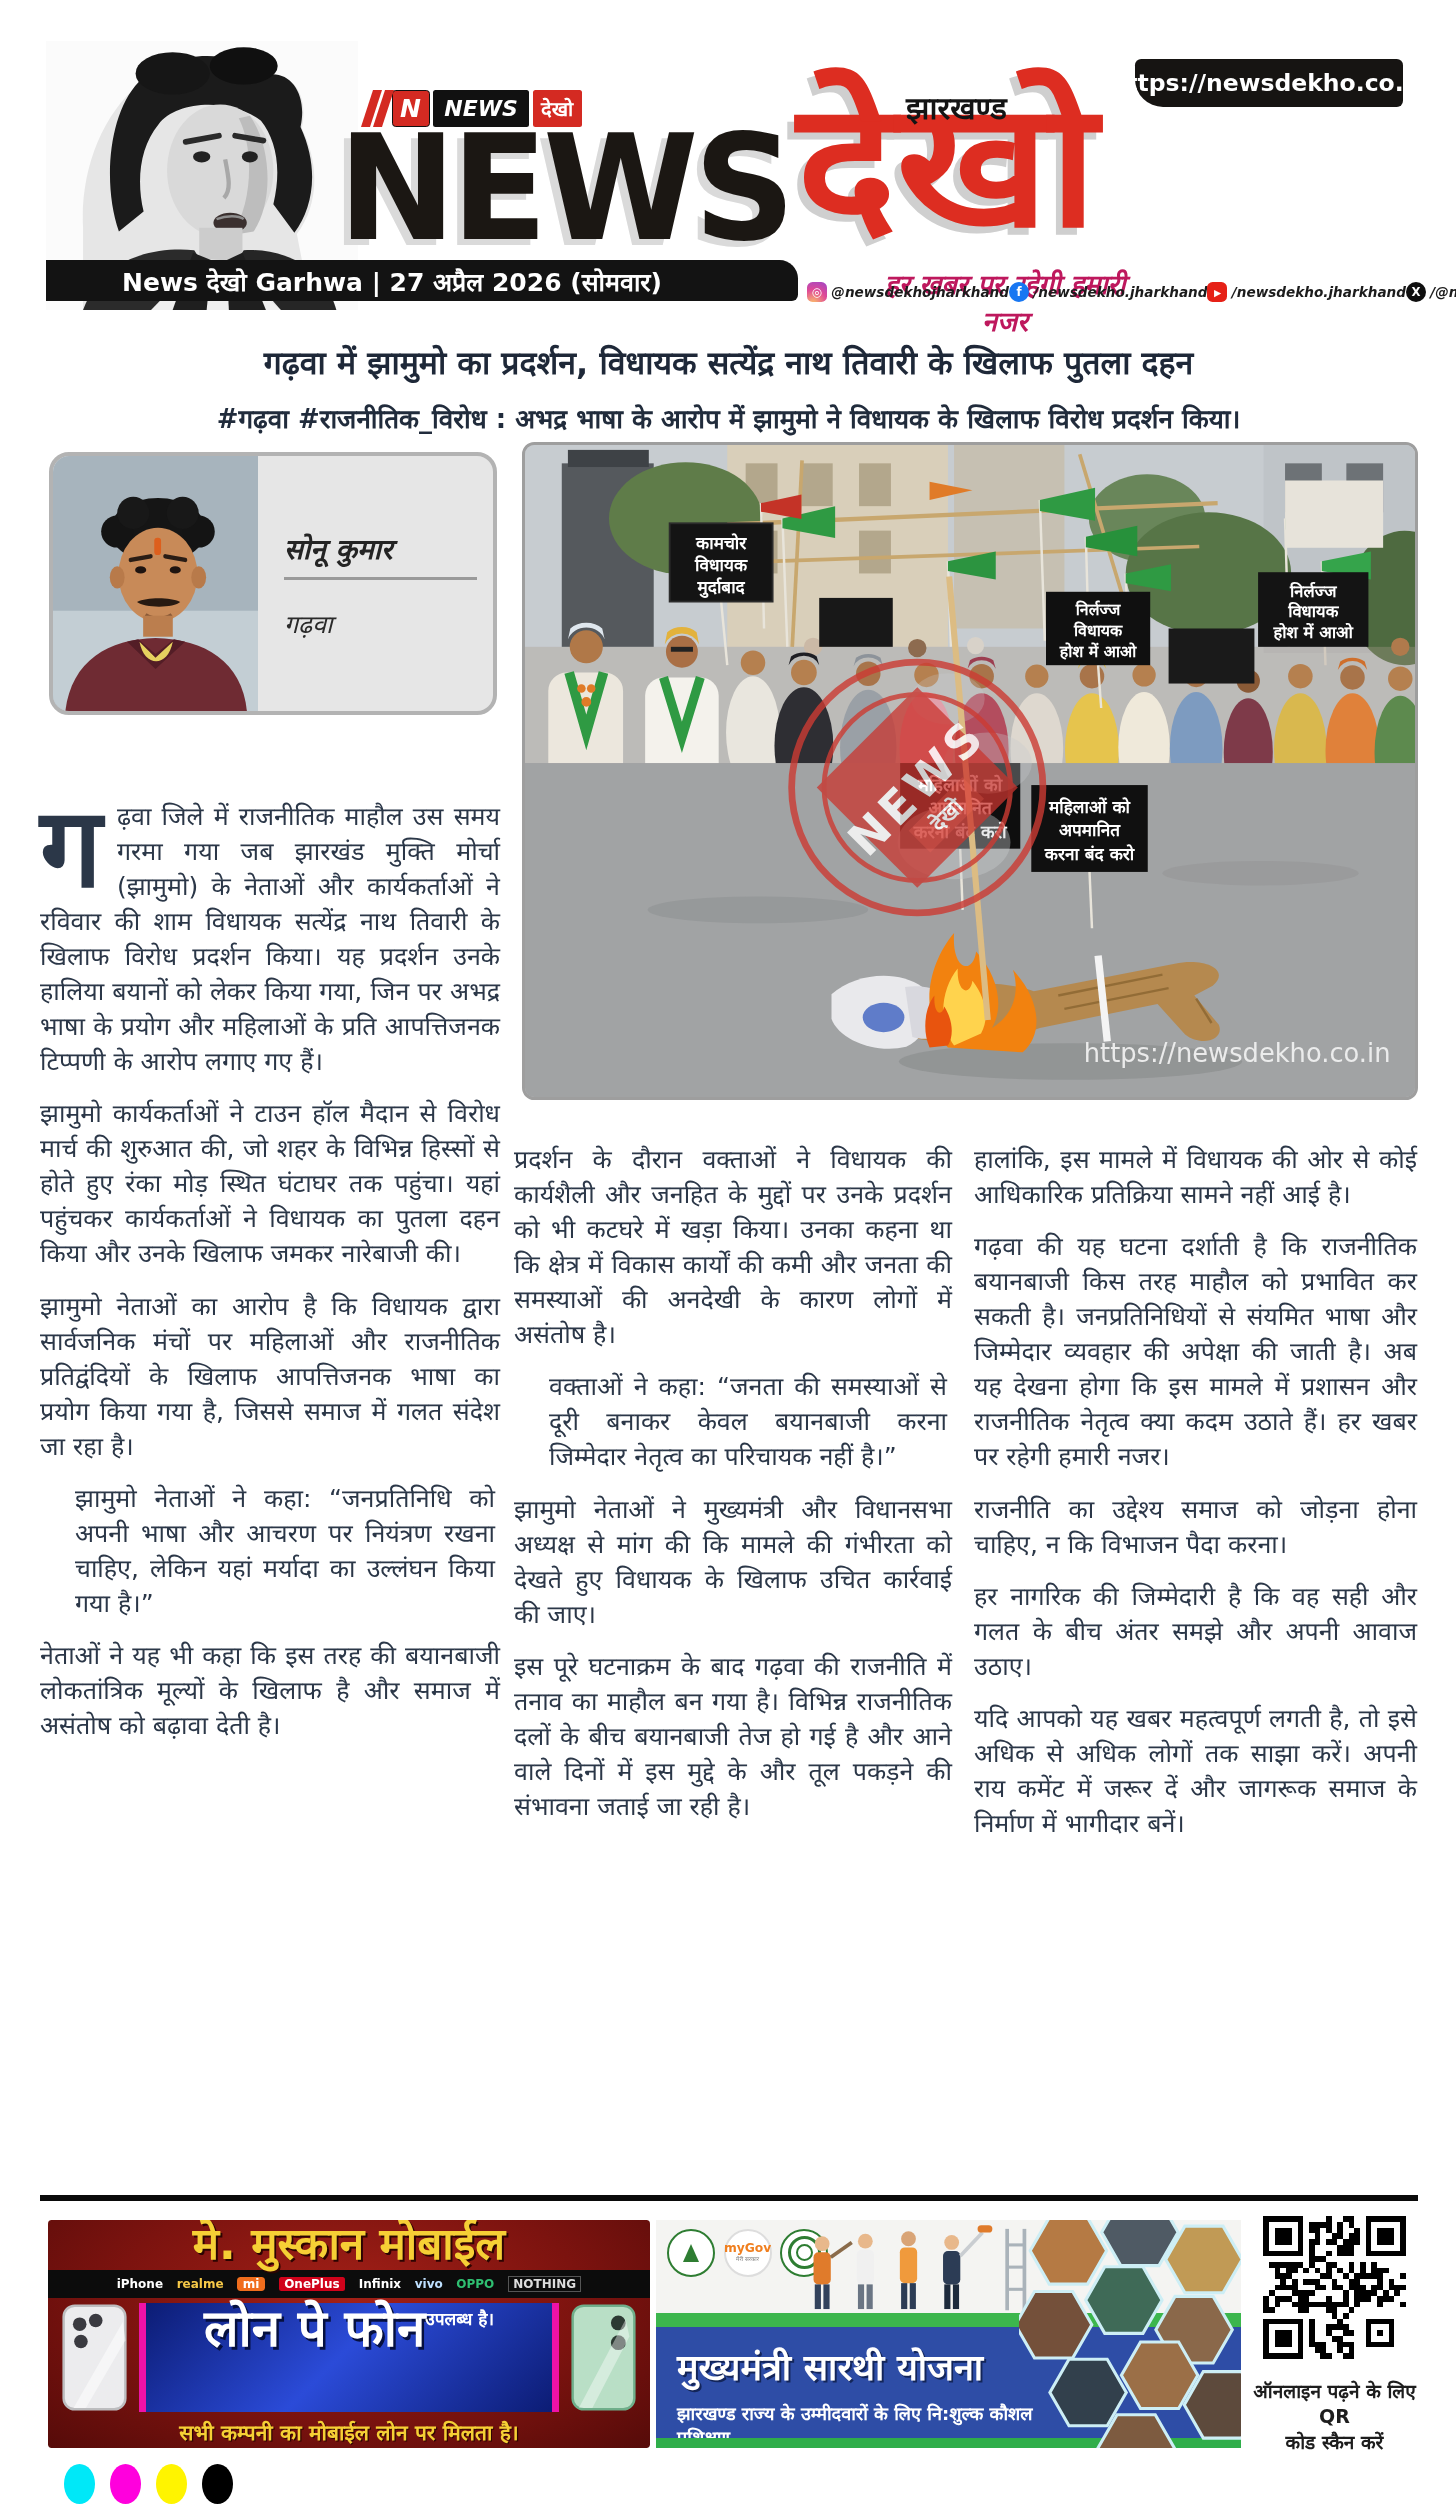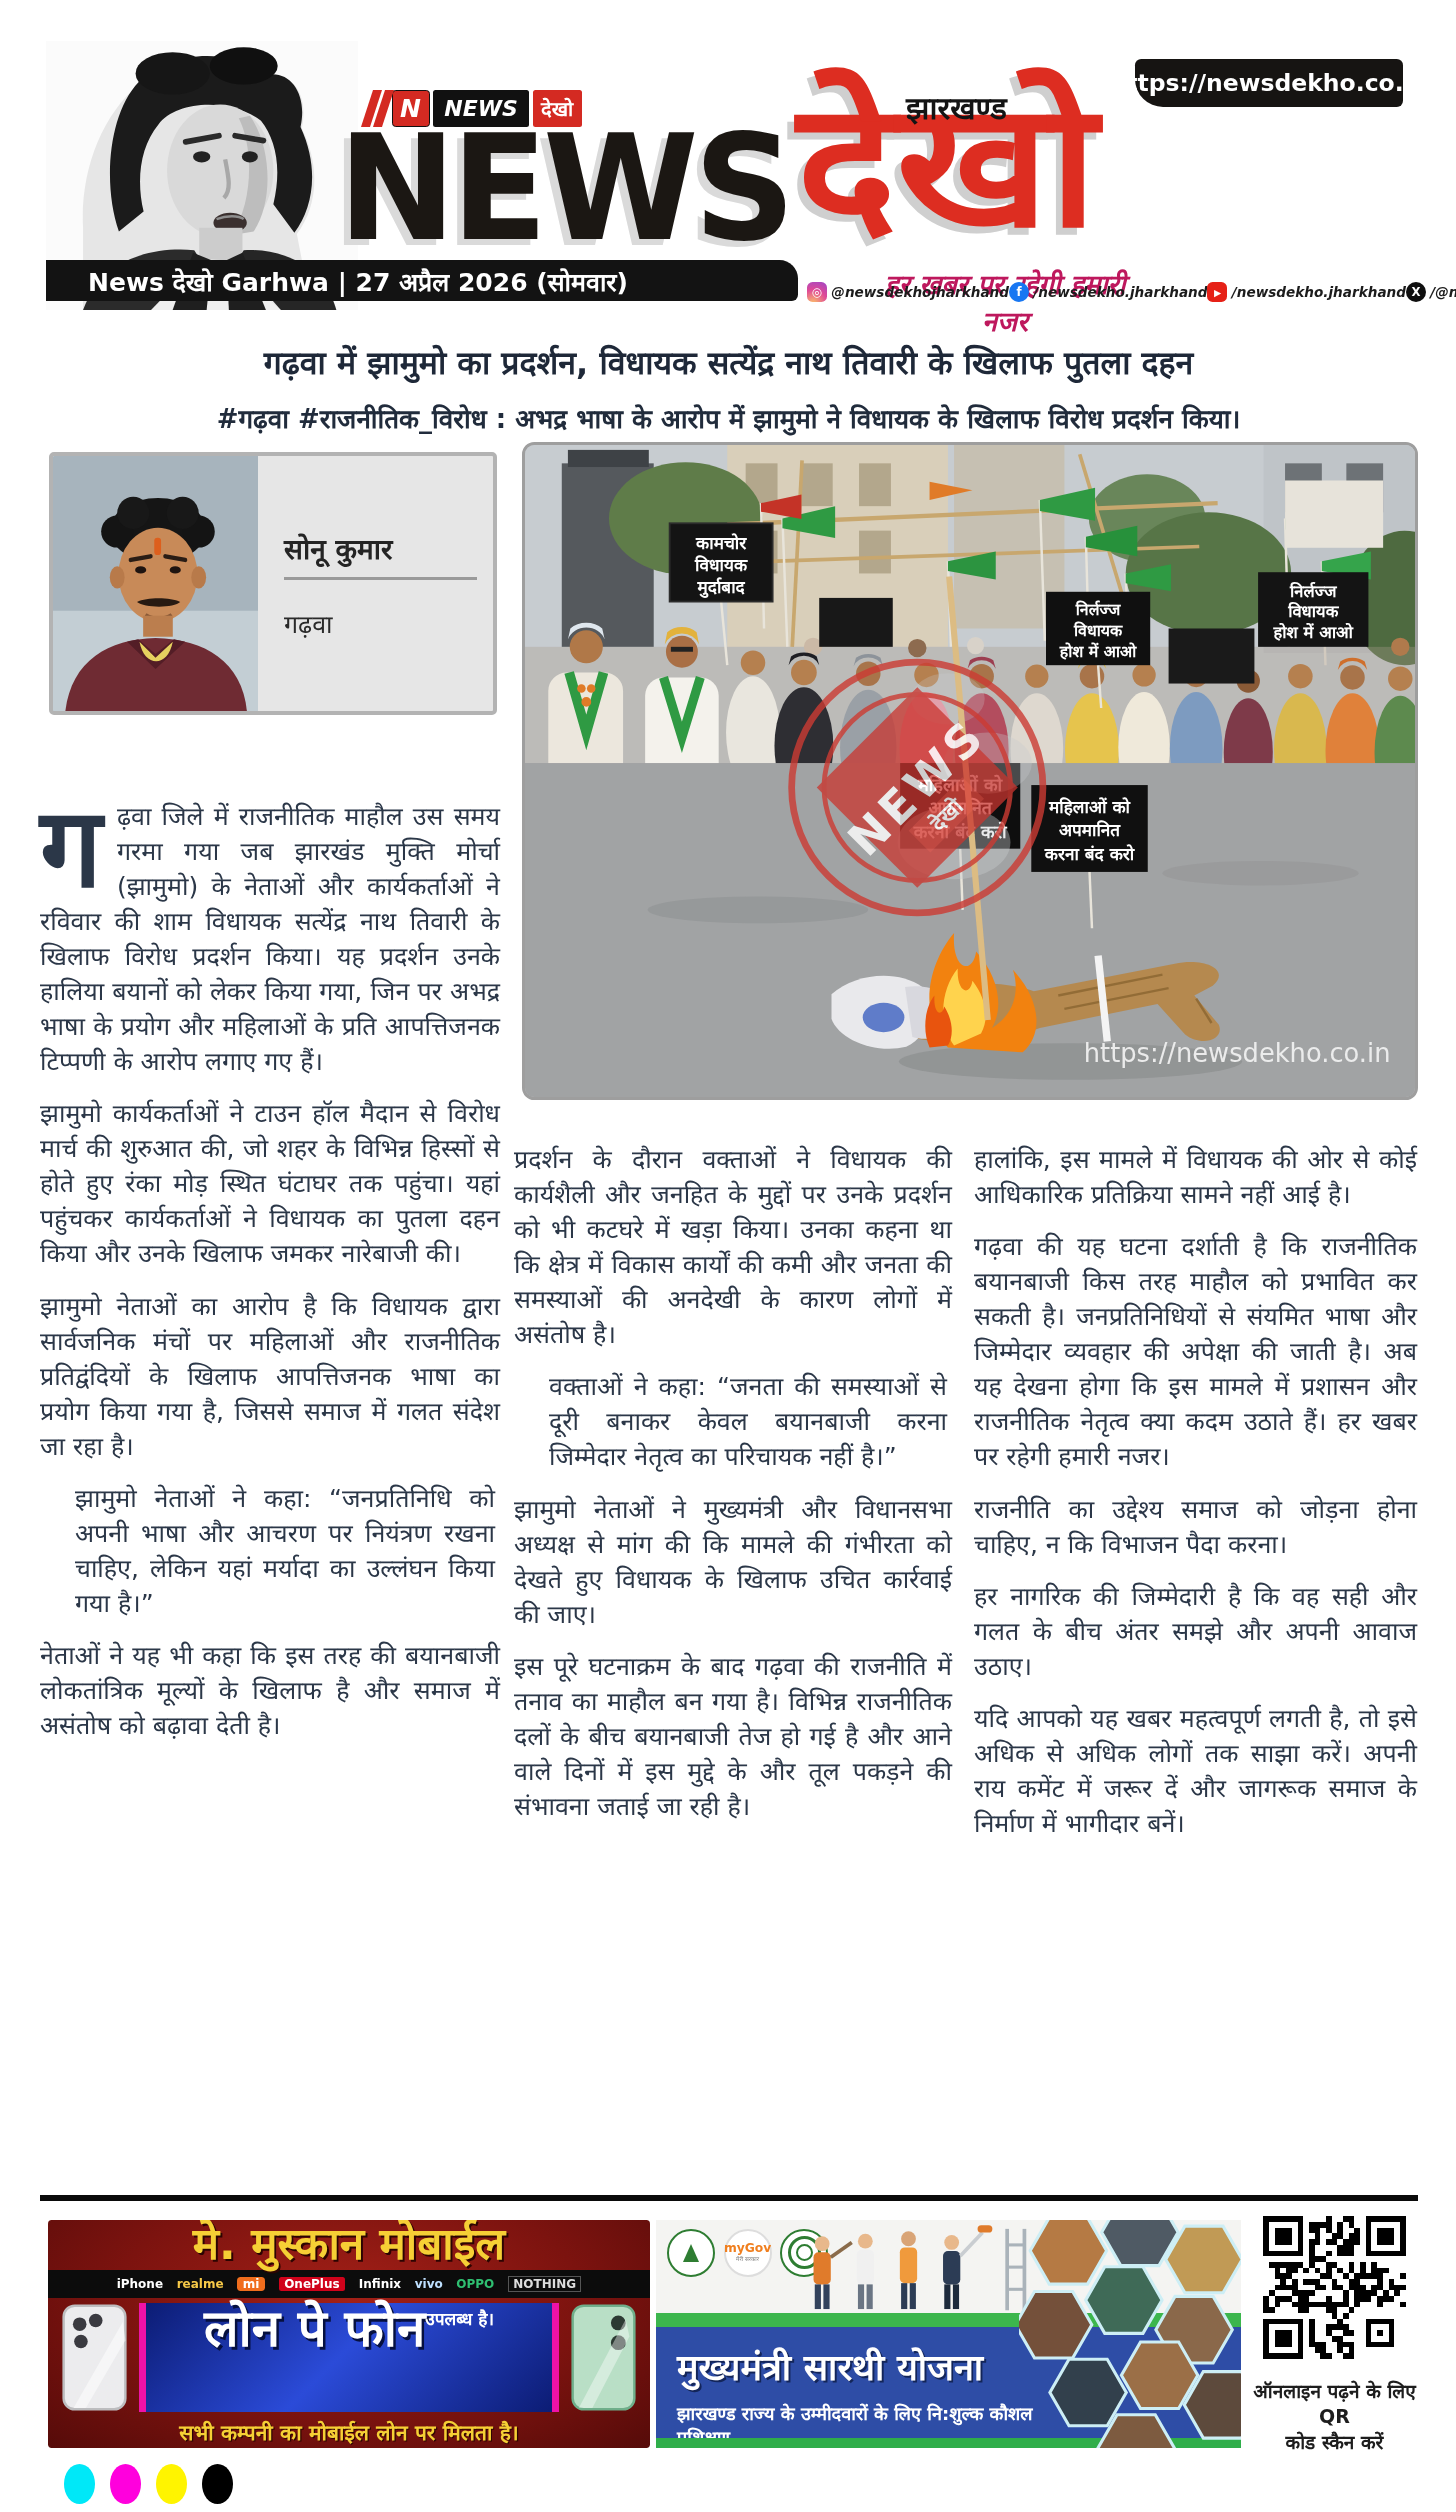--- a/index.html
+++ b/index.html
@@ -17,36 +17,36 @@
   .sl-n{width:38px;background:#d42a22;color:#fff;font-weight:900;font-size:25px;display:flex;align-items:center;justify-content:center;border:1.9px solid #111;border-radius:3.7px;font-style:italic;}
   .sl-news{background:#111;color:#fff;font-weight:800;font-style:italic;font-size:22px;display:flex;align-items:center;padding:0 11px;border-radius:2.5px;}
   .sl-dekho{background:#d42a22;color:#fff;font-weight:800;font-size:20px;display:flex;align-items:center;padding:0 8.6px;border-radius:2.5px;}
   .logo-news{left:338px;top:115px;font-size:147px;line-height:1;font-weight:900;letter-spacing:-5px;color:#1b1713;
     text-shadow:-7.4px 6.2px 0 #dadada;z-index:2;transform:scaleX(.96);transform-origin:left top;}
   .logo-state{left:906px;top:86px;font-size:31px;font-weight:800;color:#141414;z-index:3;}
   .logo-dekho{left:797px;top:79px;font-size:173px;line-height:1;font-weight:800;color:#dd2d21;
     text-shadow:-6.2px 7.4px 0 #cfcfcf;z-index:2;transform:scaleX(1.08);transform-origin:left top;}
   .logo-tagline{left:863px;top:265px;width:284px;text-align:center;font-size:27px;font-weight:800;font-style:italic;color:#be185d;z-index:3;}
   .date-bar{left:46px;top:260px;width:752px;height:41px;background:#131313;color:#fff;z-index:4;
-    border-radius:0 18.5px 6.2px 0;display:flex;align-items:center;padding-left:42px;font-size:25px;font-weight:600;}
+    border-radius:0 18.5px 6.2px 0;display:flex;align-items:center;padding-left:76px;font-size:25px;font-weight:600;}
   .social-row{left:807px;top:279px;width:632px;height:26px;display:flex;align-items:center;justify-content:space-between;z-index:4;}
   .social-item{display:flex;align-items:center;gap:4.3px;font-size:13.6px;font-weight:800;font-style:italic;color:#1c1c1c;}
   .si{width:20px;height:20px;border-radius:50%;display:flex;align-items:center;justify-content:center;color:#fff;font-size:11.7px;font-weight:900;font-style:normal;}
   .si.ig{border-radius:5.6px;background:radial-gradient(circle at 30% 110%,#fdc468,#df4996 55%,#9d46c9);}
   .si.fb{background:#1877f2;}
   .si.yt{background:#e62117;border-radius:5.6px;font-size:9.3px;}
   .si.xx{background:#0f0f0f;}
 
   
   .headline{left:25px;top:316px;width:1407px;text-align:center;font-size:32px;font-weight:800;color:#1e2838;white-space:nowrap;z-index:5;margin-top:24px;}
   .subheadline{left:25px;top:400px;width:1407px;text-align:center;font-size:26px;font-weight:700;color:#212c3c;white-space:nowrap;z-index:5;}
 
   
-  .reporter{left:49px;top:452px;width:448px;height:263px;border:4.3px solid #b3b3b3;border-radius:5px;
-    background:#e6e6e6;overflow:hidden;display:flex;}
+  .reporter{left:49px;top:452px;width:448px;height:263px;border:4.3px solid #b3b3b3;border-radius:20px;
+    background:#e6e6e6;overflow:hidden;display:flex;font-style:italic;}
   .rep-photo{width:205px;height:100%;flex:none;}
   .rep-info{flex:1;padding:73px 16px 0 26px;}
   .rep-name{font-size:28px;font-weight:800;color:#242424;padding-bottom:10px;border-bottom:3.7px solid #9a9a9a;}
   .rep-loc{font-size:25px;color:#2a2a2a;margin-top:26px;}
 
   
   .mainphoto{left:522px;top:442px;width:896px;height:658px;border:3.7px solid #9e9e9e;border-radius:12.3px;overflow:hidden;background:#b9bcbe;}
   .mainphoto svg{display:block;width:100%;height:100%;}
   svg text{font-family:"DejaVu Sans",sans-serif;}
 

